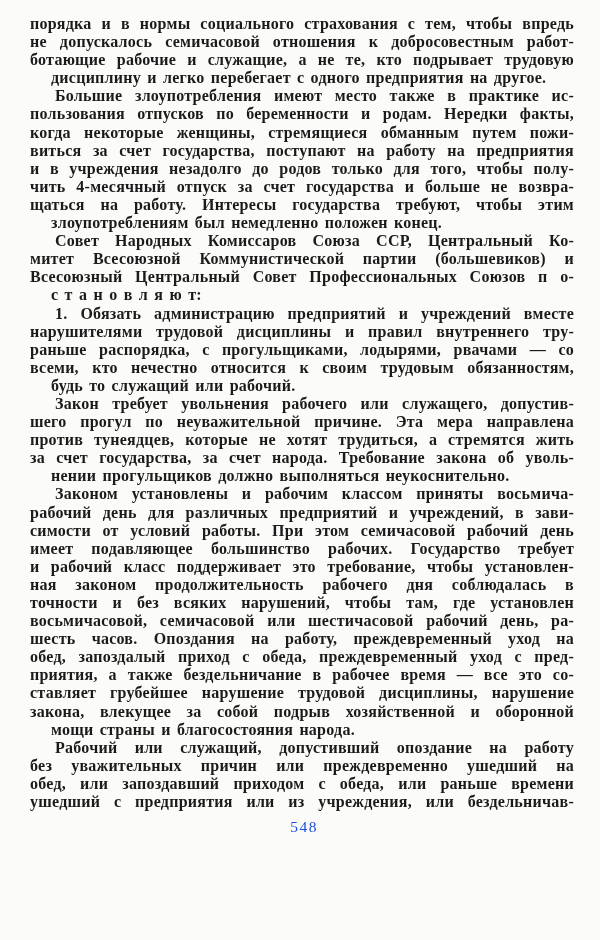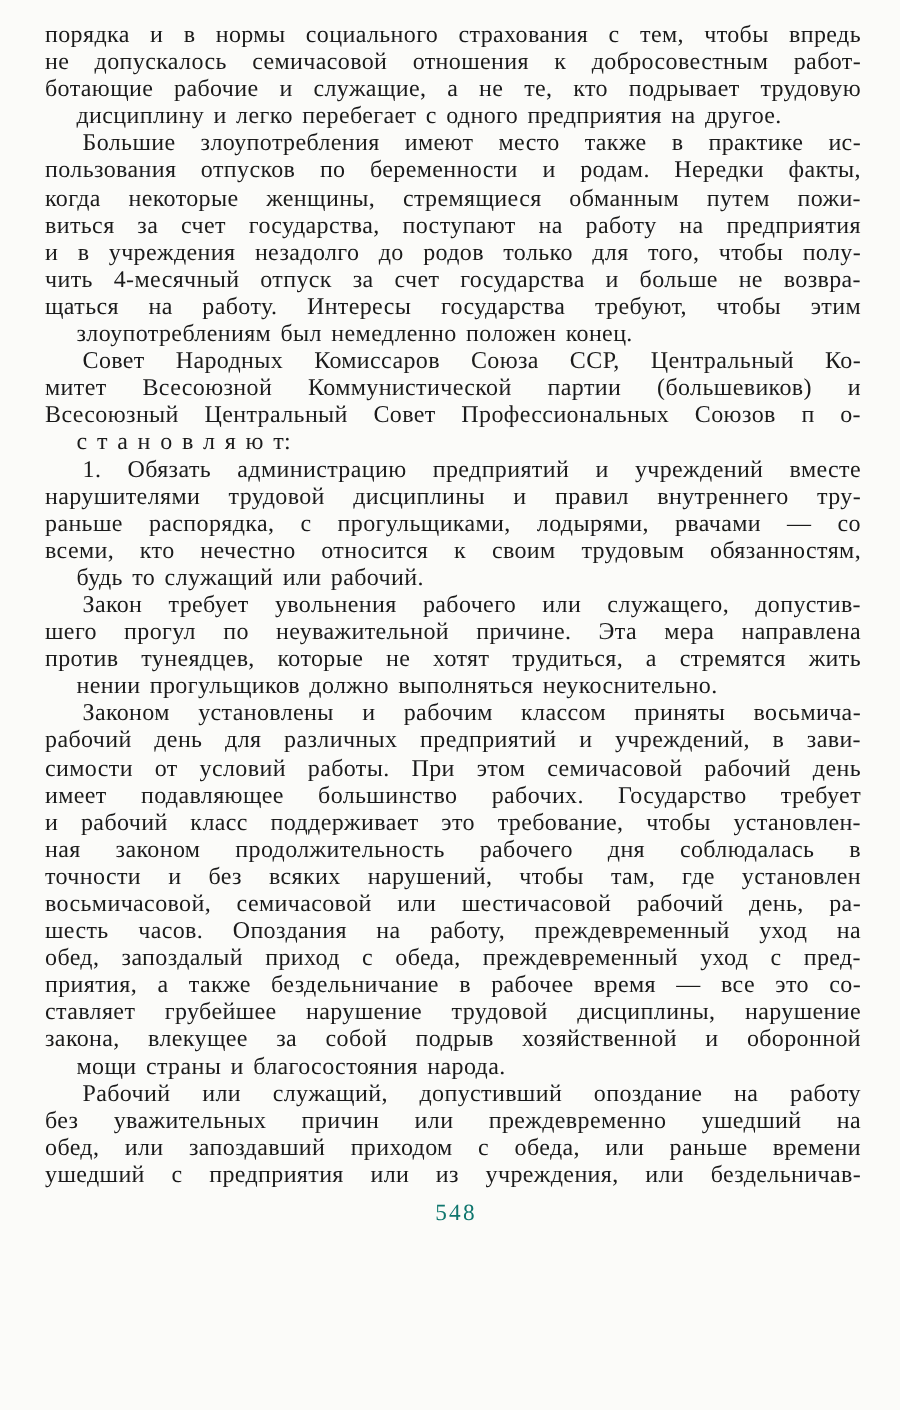--- a/index.html
+++ b/index.html
@@ -16,37 +16,37 @@
     overflow: hidden;
     box-sizing: border-box;
   }
   .text-block {
     padding: 15px 26px 0 30px;
     font-size: 16px;
     line-height: 18.1px;
     letter-spacing: 0.25px;
     word-spacing: 2px;
   }
-  .para { margin: 0; }
+  .para { margin: 0; font-weight: bold; }
   .line {
     text-align: justify;
     text-align-last: justify;
     white-space: normal;
     min-height: 18.1px;
   }
   .line.first { text-indent: 25px; }
   .line.last { text-align-last: left; margin-left: 21px; }
   .page-number {
     margin-top: 7px;
     width: 548px;
     margin-left: 30px;
     text-align: center;
     font-size: 15.5px;
     letter-spacing: 1.5px;
-    color: #0f766e;
+    color: #1d4ed8;
   }
 </style>
 </head>
 <body>
 
 <div class="page">
   <div class="text-block">
       <div class="para">
         <div class="line">порядка и в нормы социального страхования с тем, чтобы впредь</div>
         <div class="line">не допускалось семичасовой отношения к добросовестным работ-</div>
@@ -73,20 +73,21 @@
         <div class="line first">1. Обязать администрацию предприятий и учреждений вместе</div>
         <div class="line">нарушителями трудовой дисциплины и правил внутреннего тру-</div>
         <div class="line">раньше распорядка, с прогульщиками, лодырями, рвачами — со</div>
         <div class="line">всеми, кто нечестно относится к своим трудовым обязанностям,</div>
         <div class="line last">будь то служащий или рабочий.</div>
       </div>
       <div class="para">
         <div class="line first">Закон требует увольнения рабочего или служащего, допустив-</div>
         <div class="line">шего прогул по неуважительной причине. Эта мера направлена</div>
         <div class="line">против тунеядцев, которые не хотят трудиться, а стремятся жить</div>
+        <div class="line">за счет государства, за счет народа. Требование закона об уволь-</div>
         <div class="line last">нении прогульщиков должно выполняться неукоснительно.</div>
       </div>
       <div class="para">
         <div class="line first">Законом установлены и рабочим классом приняты восьмича-</div>
         <div class="line">рабочий день для различных предприятий и учреждений, в зави-</div>
         <div class="line">симости от условий работы. При этом семичасовой рабочий день</div>
         <div class="line">имеет подавляющее большинство рабочих. Государство требует</div>
         <div class="line">и рабочий класс поддерживает это требование, чтобы установлен-</div>
         <div class="line">ная законом продолжительность рабочего дня соблюдалась в</div>
         <div class="line">точности и без всяких нарушений, чтобы там, где установлен</div>

